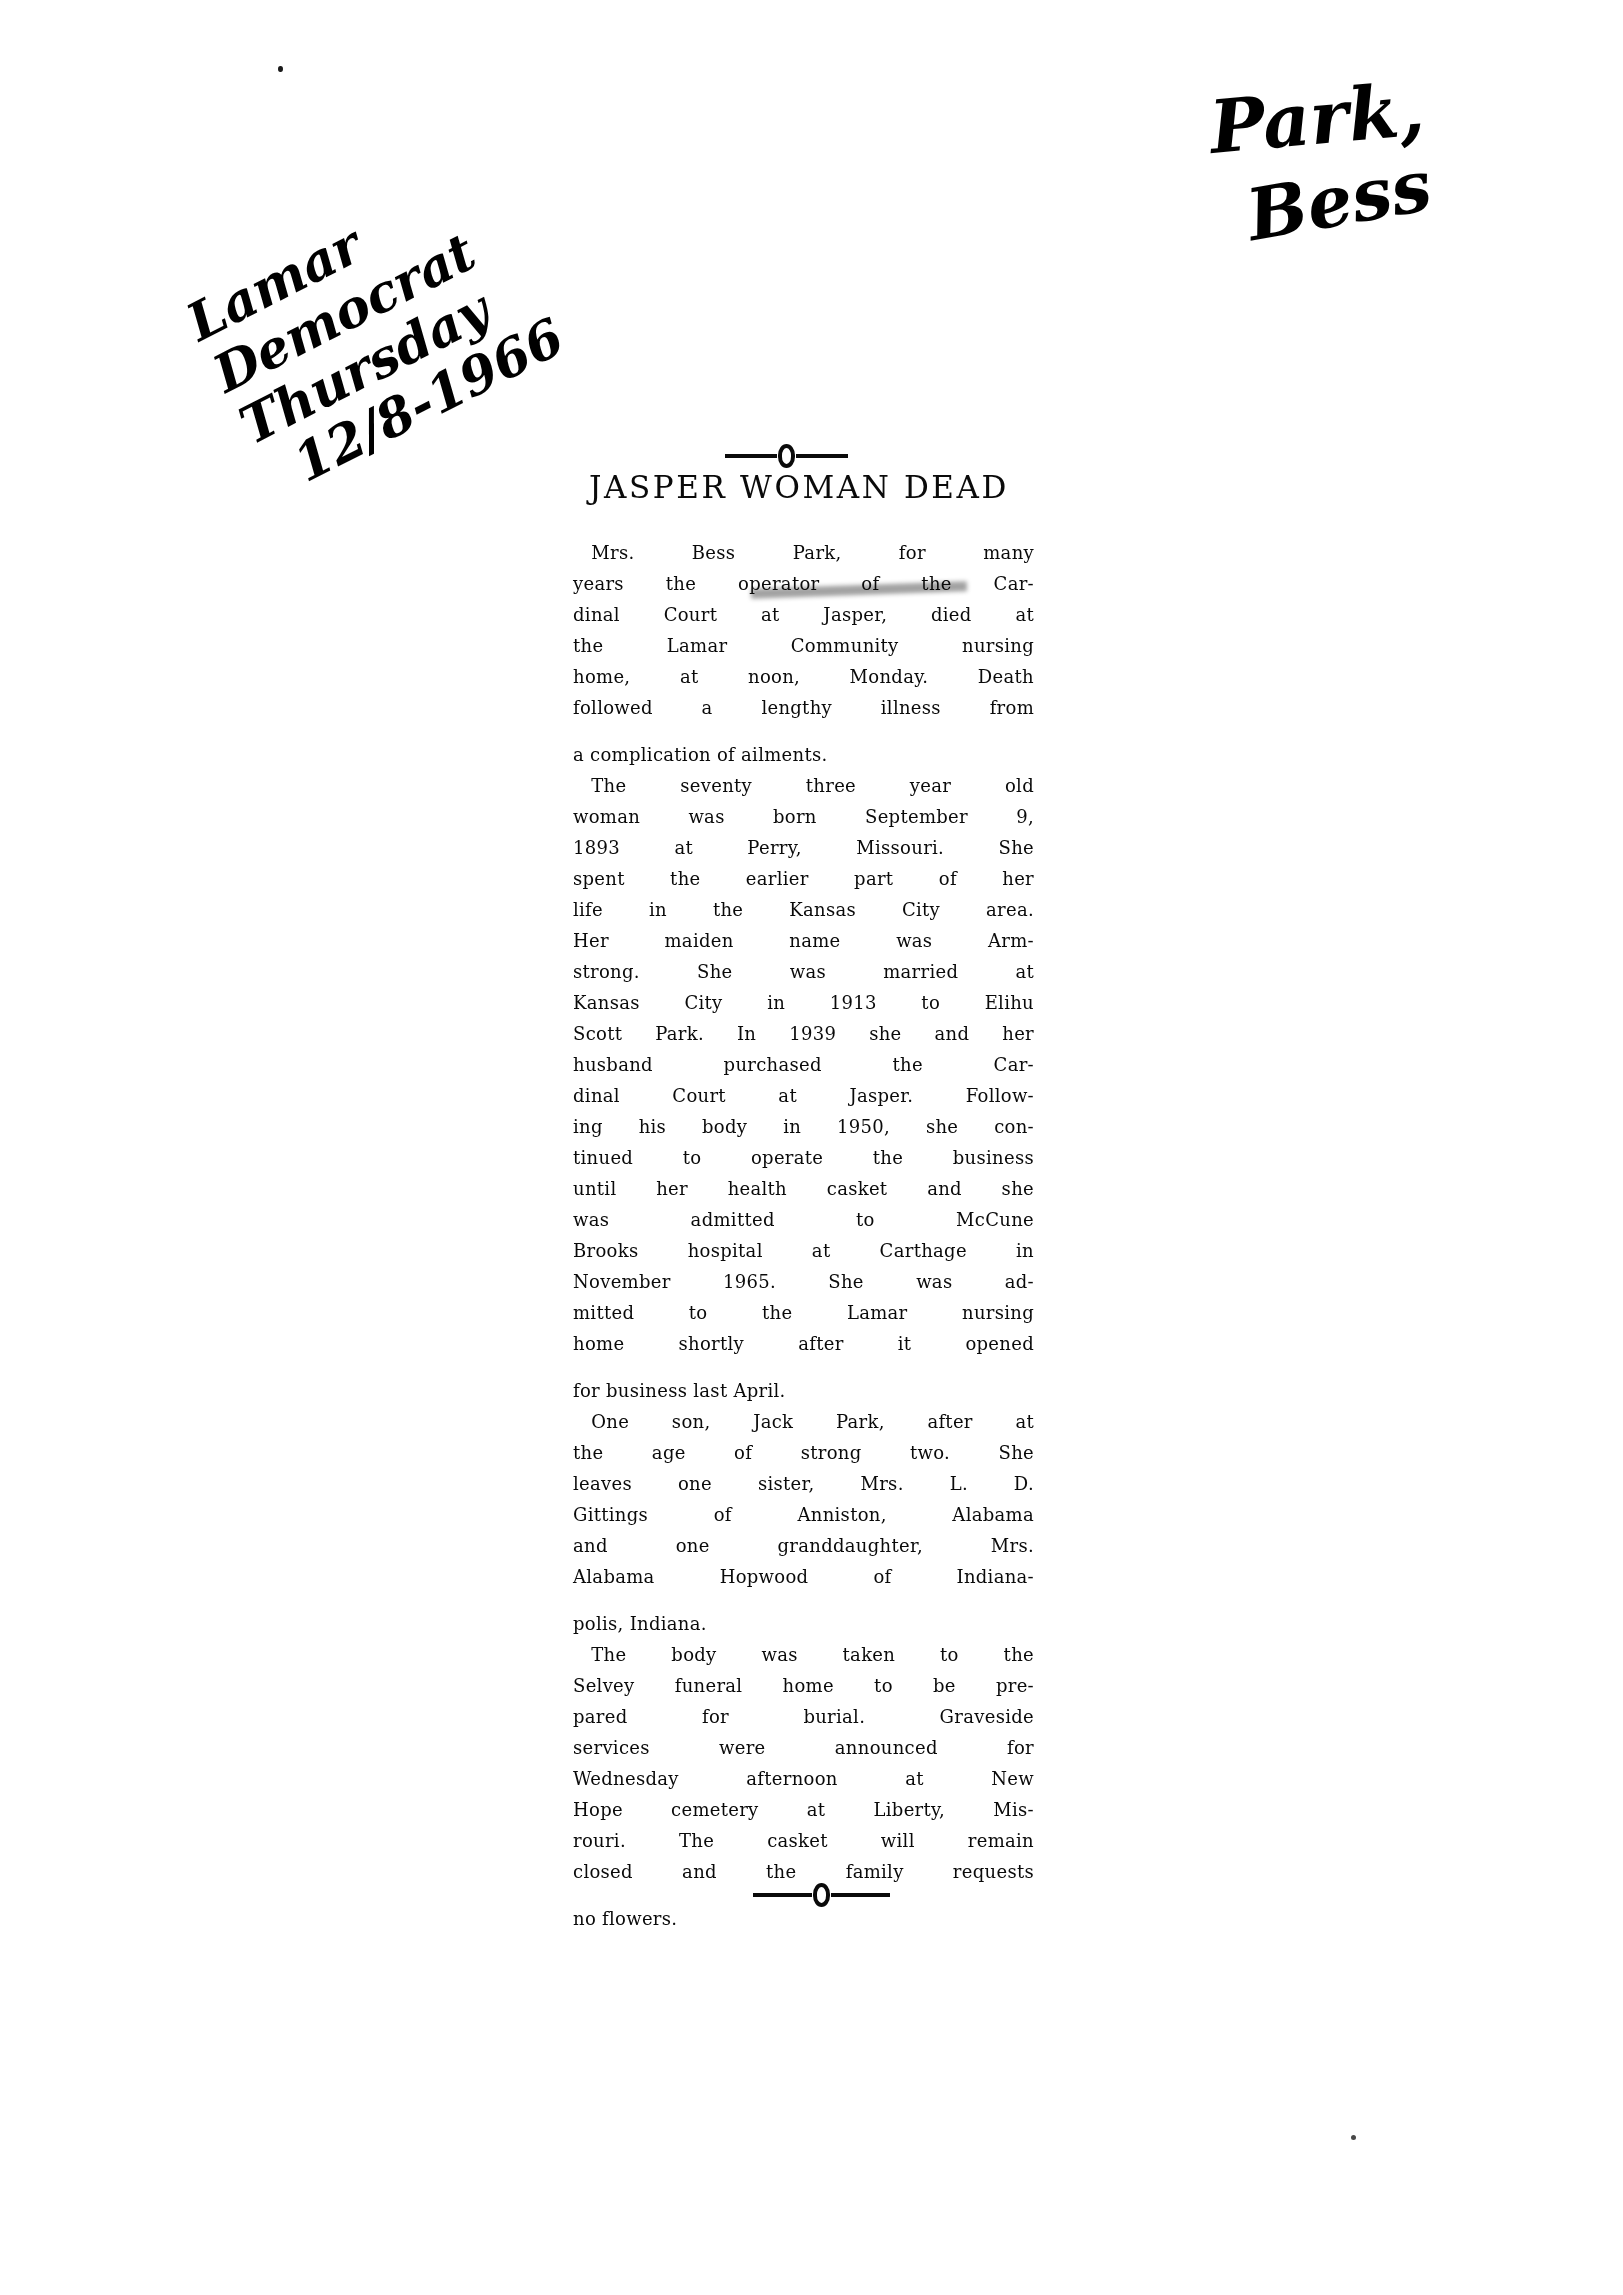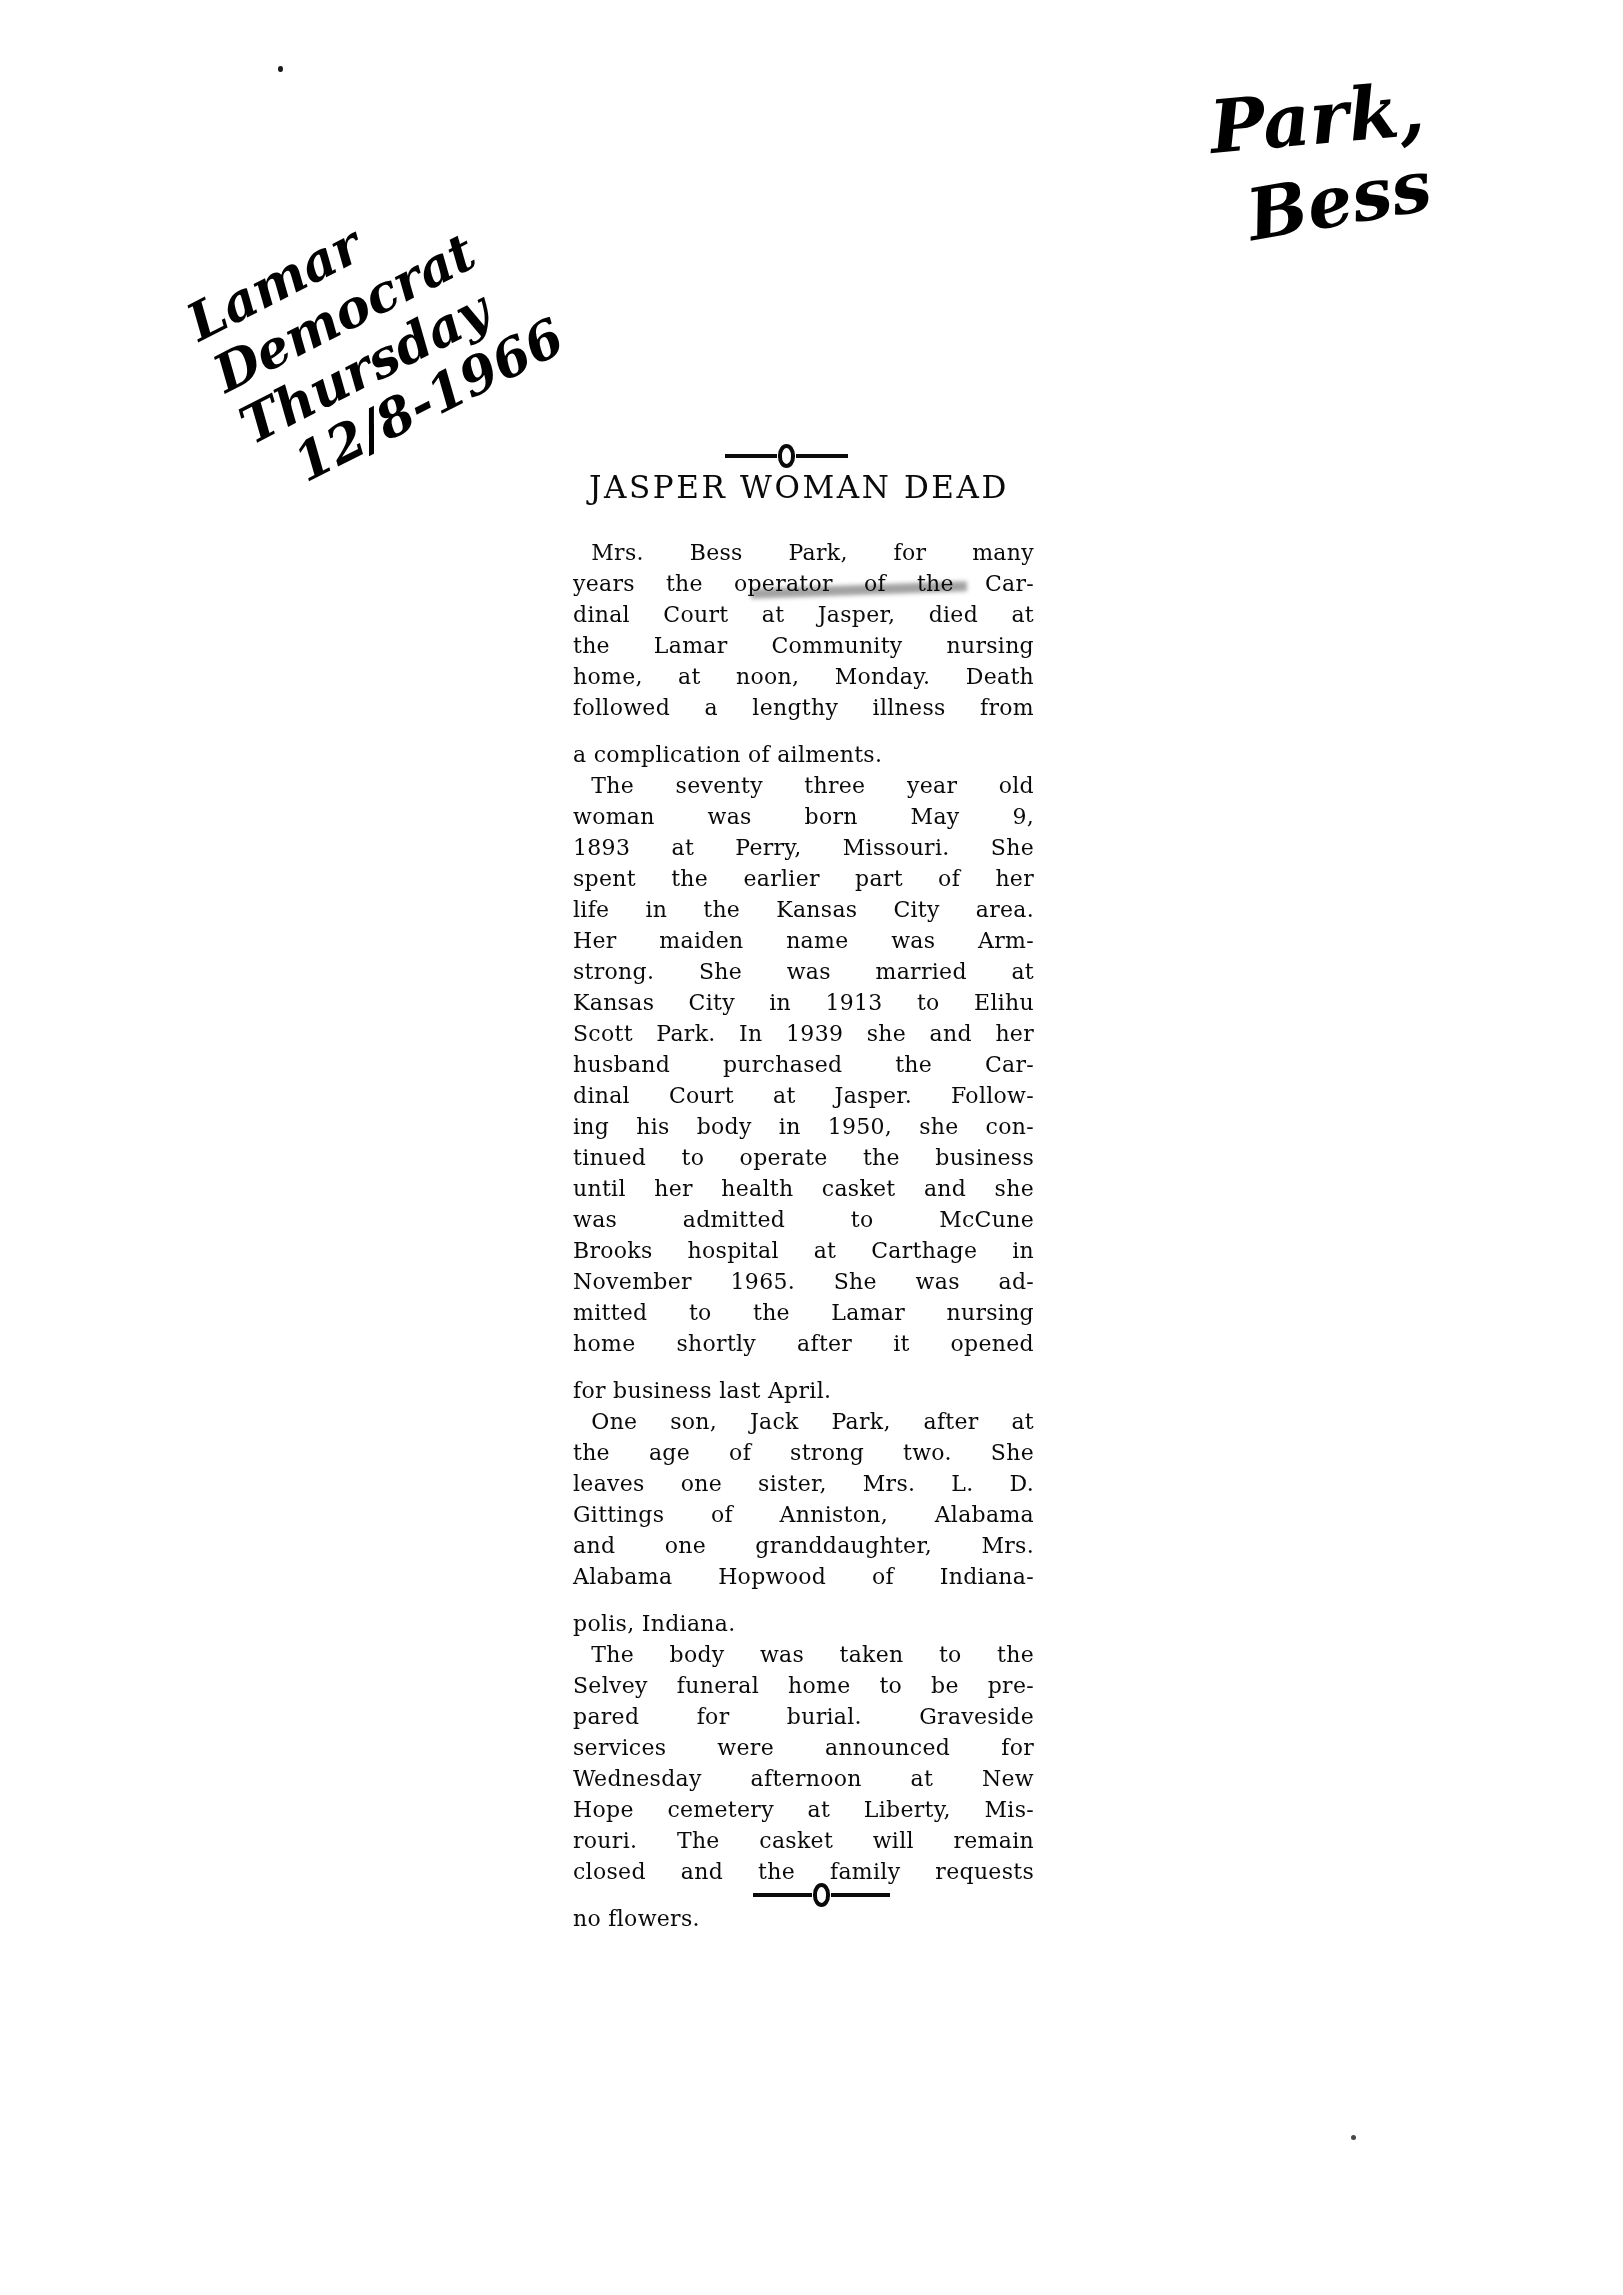--- a/index.html
+++ b/index.html
@@ -61,21 +61,21 @@
     font-size: 31px;
     font-weight: normal;
     letter-spacing: 2.6px;
     white-space: nowrap;
   }
   .article-body {
     position: absolute;
     left: 573px;
     top: 537px;
     width: 461px;
-    font-size: 22px;
+    font-size: 18px;
     line-height: 31px;
     letter-spacing: 0.3px;
   }
   .para { margin: 0; }
   .para .line {
     text-align: justify;
     -moz-text-align-last: justify;
     text-align-last: justify;
     white-space: nowrap;
     overflow: visible;
@@ -164,21 +164,21 @@
         <div class="line">Mrs. Bess Park, for many</div>
         <div class="line">years the operator of the Car-</div>
         <div class="line">dinal Court at Jasper, died at</div>
         <div class="line">the Lamar Community nursing</div>
         <div class="line">home, at noon, Monday. Death</div>
         <div class="line">followed a lengthy illness from</div>
         <div class="line">a complication of ailments.</div>
       </div>
     <div class="para">
         <div class="line">The seventy three year old</div>
-        <div class="line">woman was born May 9,</div>
+        <div class="line">woman was born September 9,</div>
         <div class="line">1893 at Perry, Missouri. She</div>
         <div class="line">spent the earlier part of her</div>
         <div class="line">life in the Kansas City area.</div>
         <div class="line">Her maiden name was Arm-</div>
         <div class="line">strong. She was married at</div>
         <div class="line">Kansas City in 1913 to Elihu</div>
         <div class="line">Scott Park. In 1939 she and her</div>
         <div class="line">husband purchased the Car-</div>
         <div class="line">dinal Court at Jasper. Follow-</div>
         <div class="line">ing his body in 1950, she con-</div>

